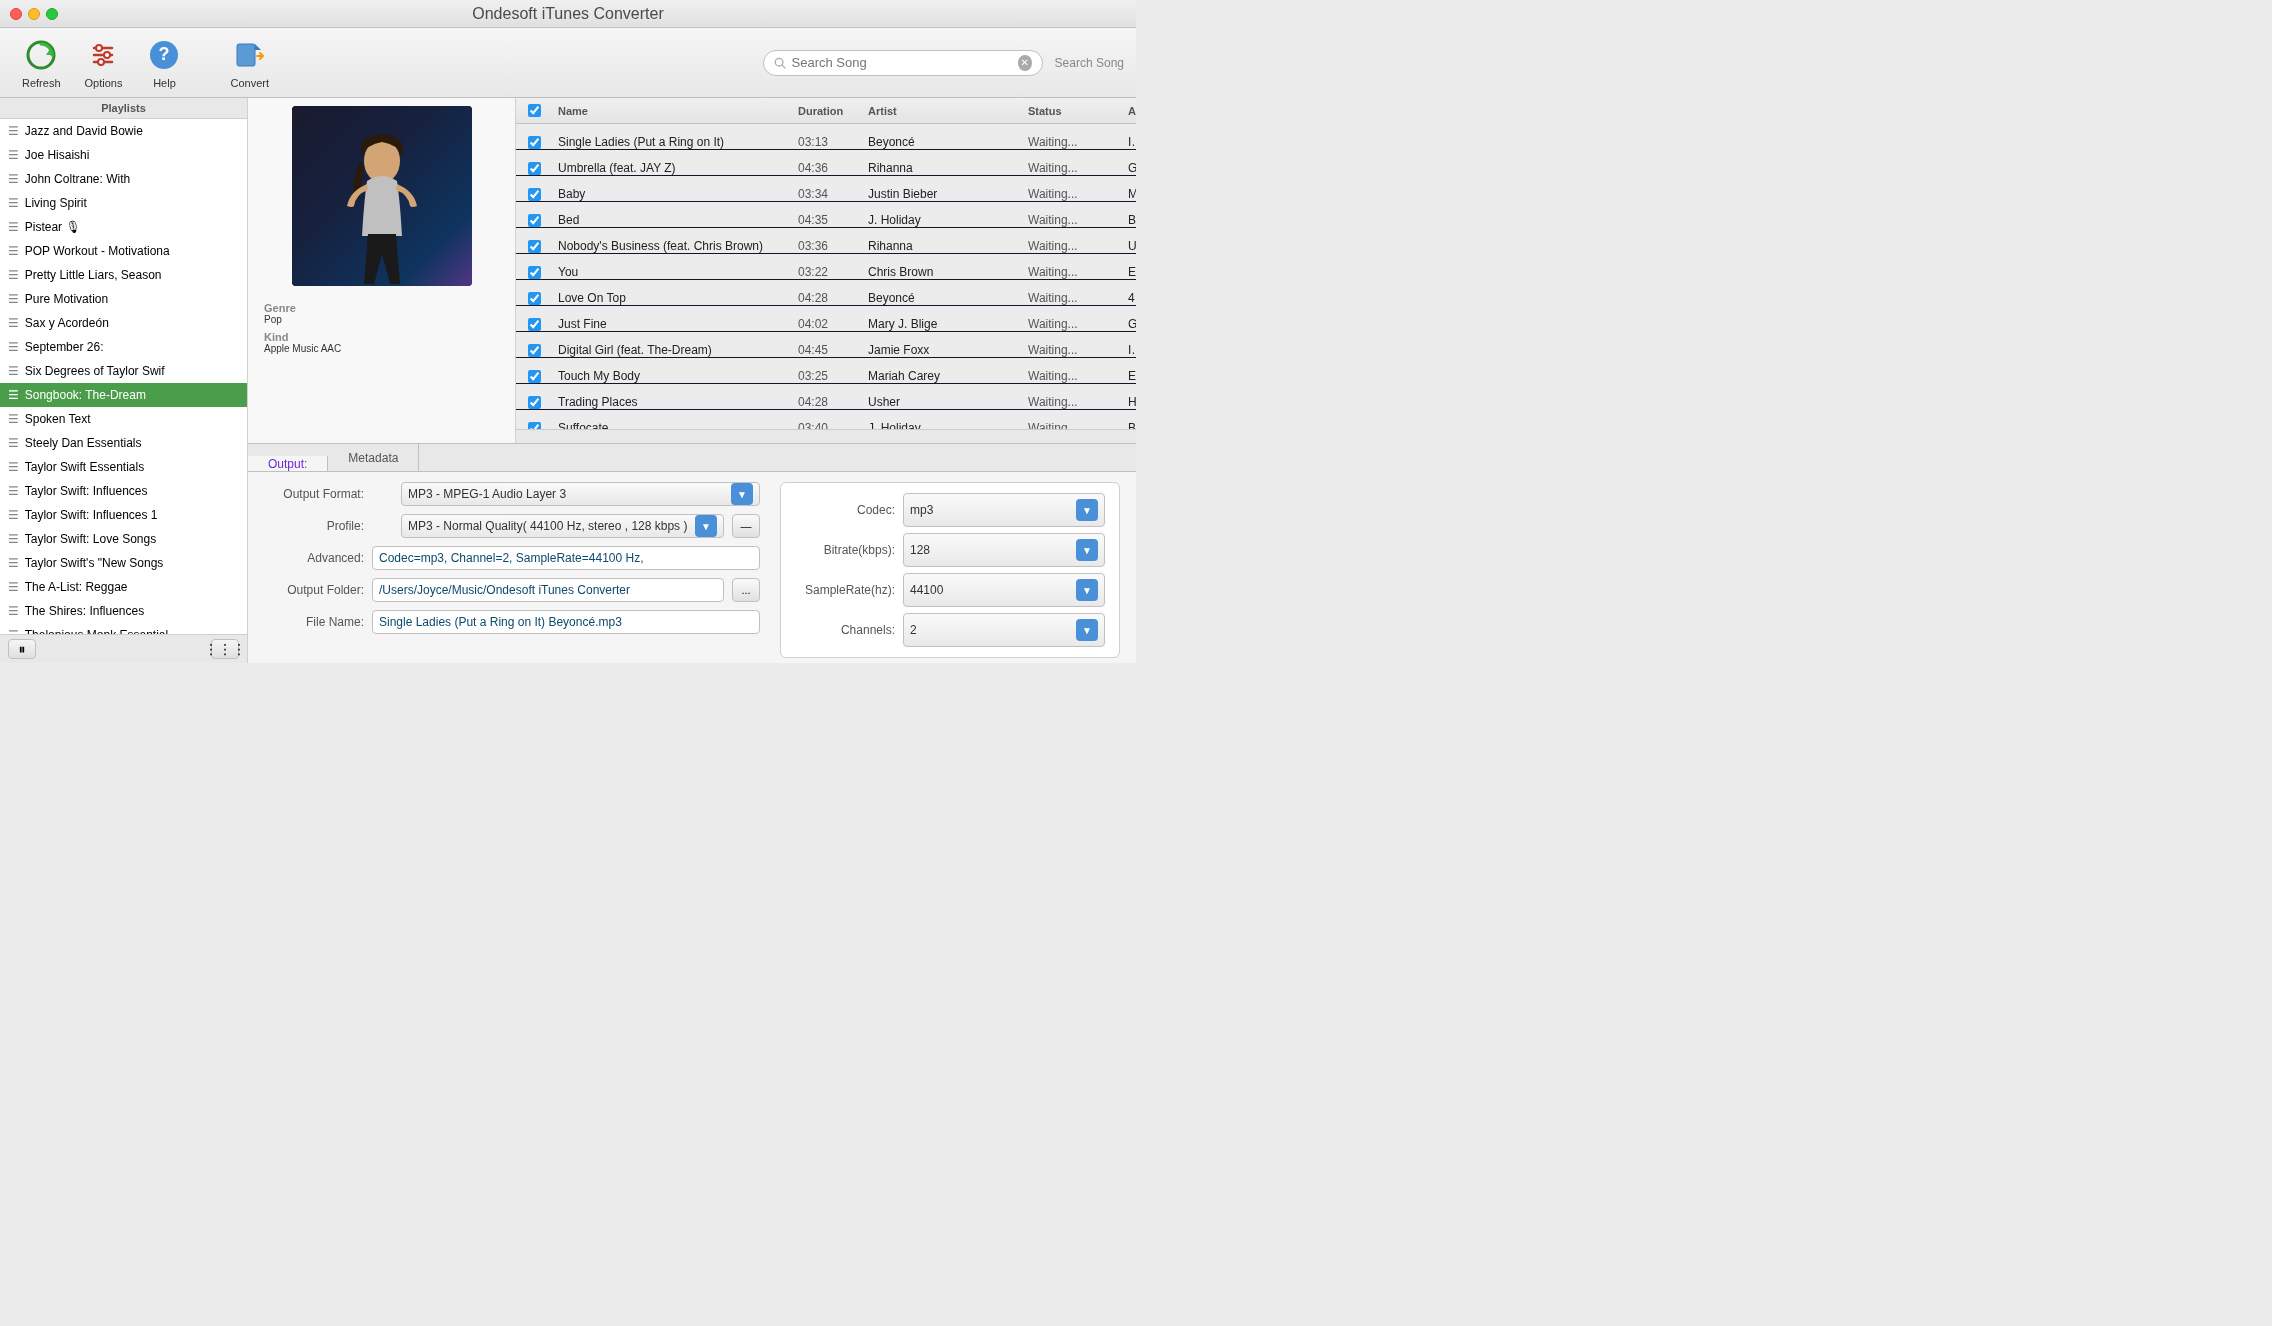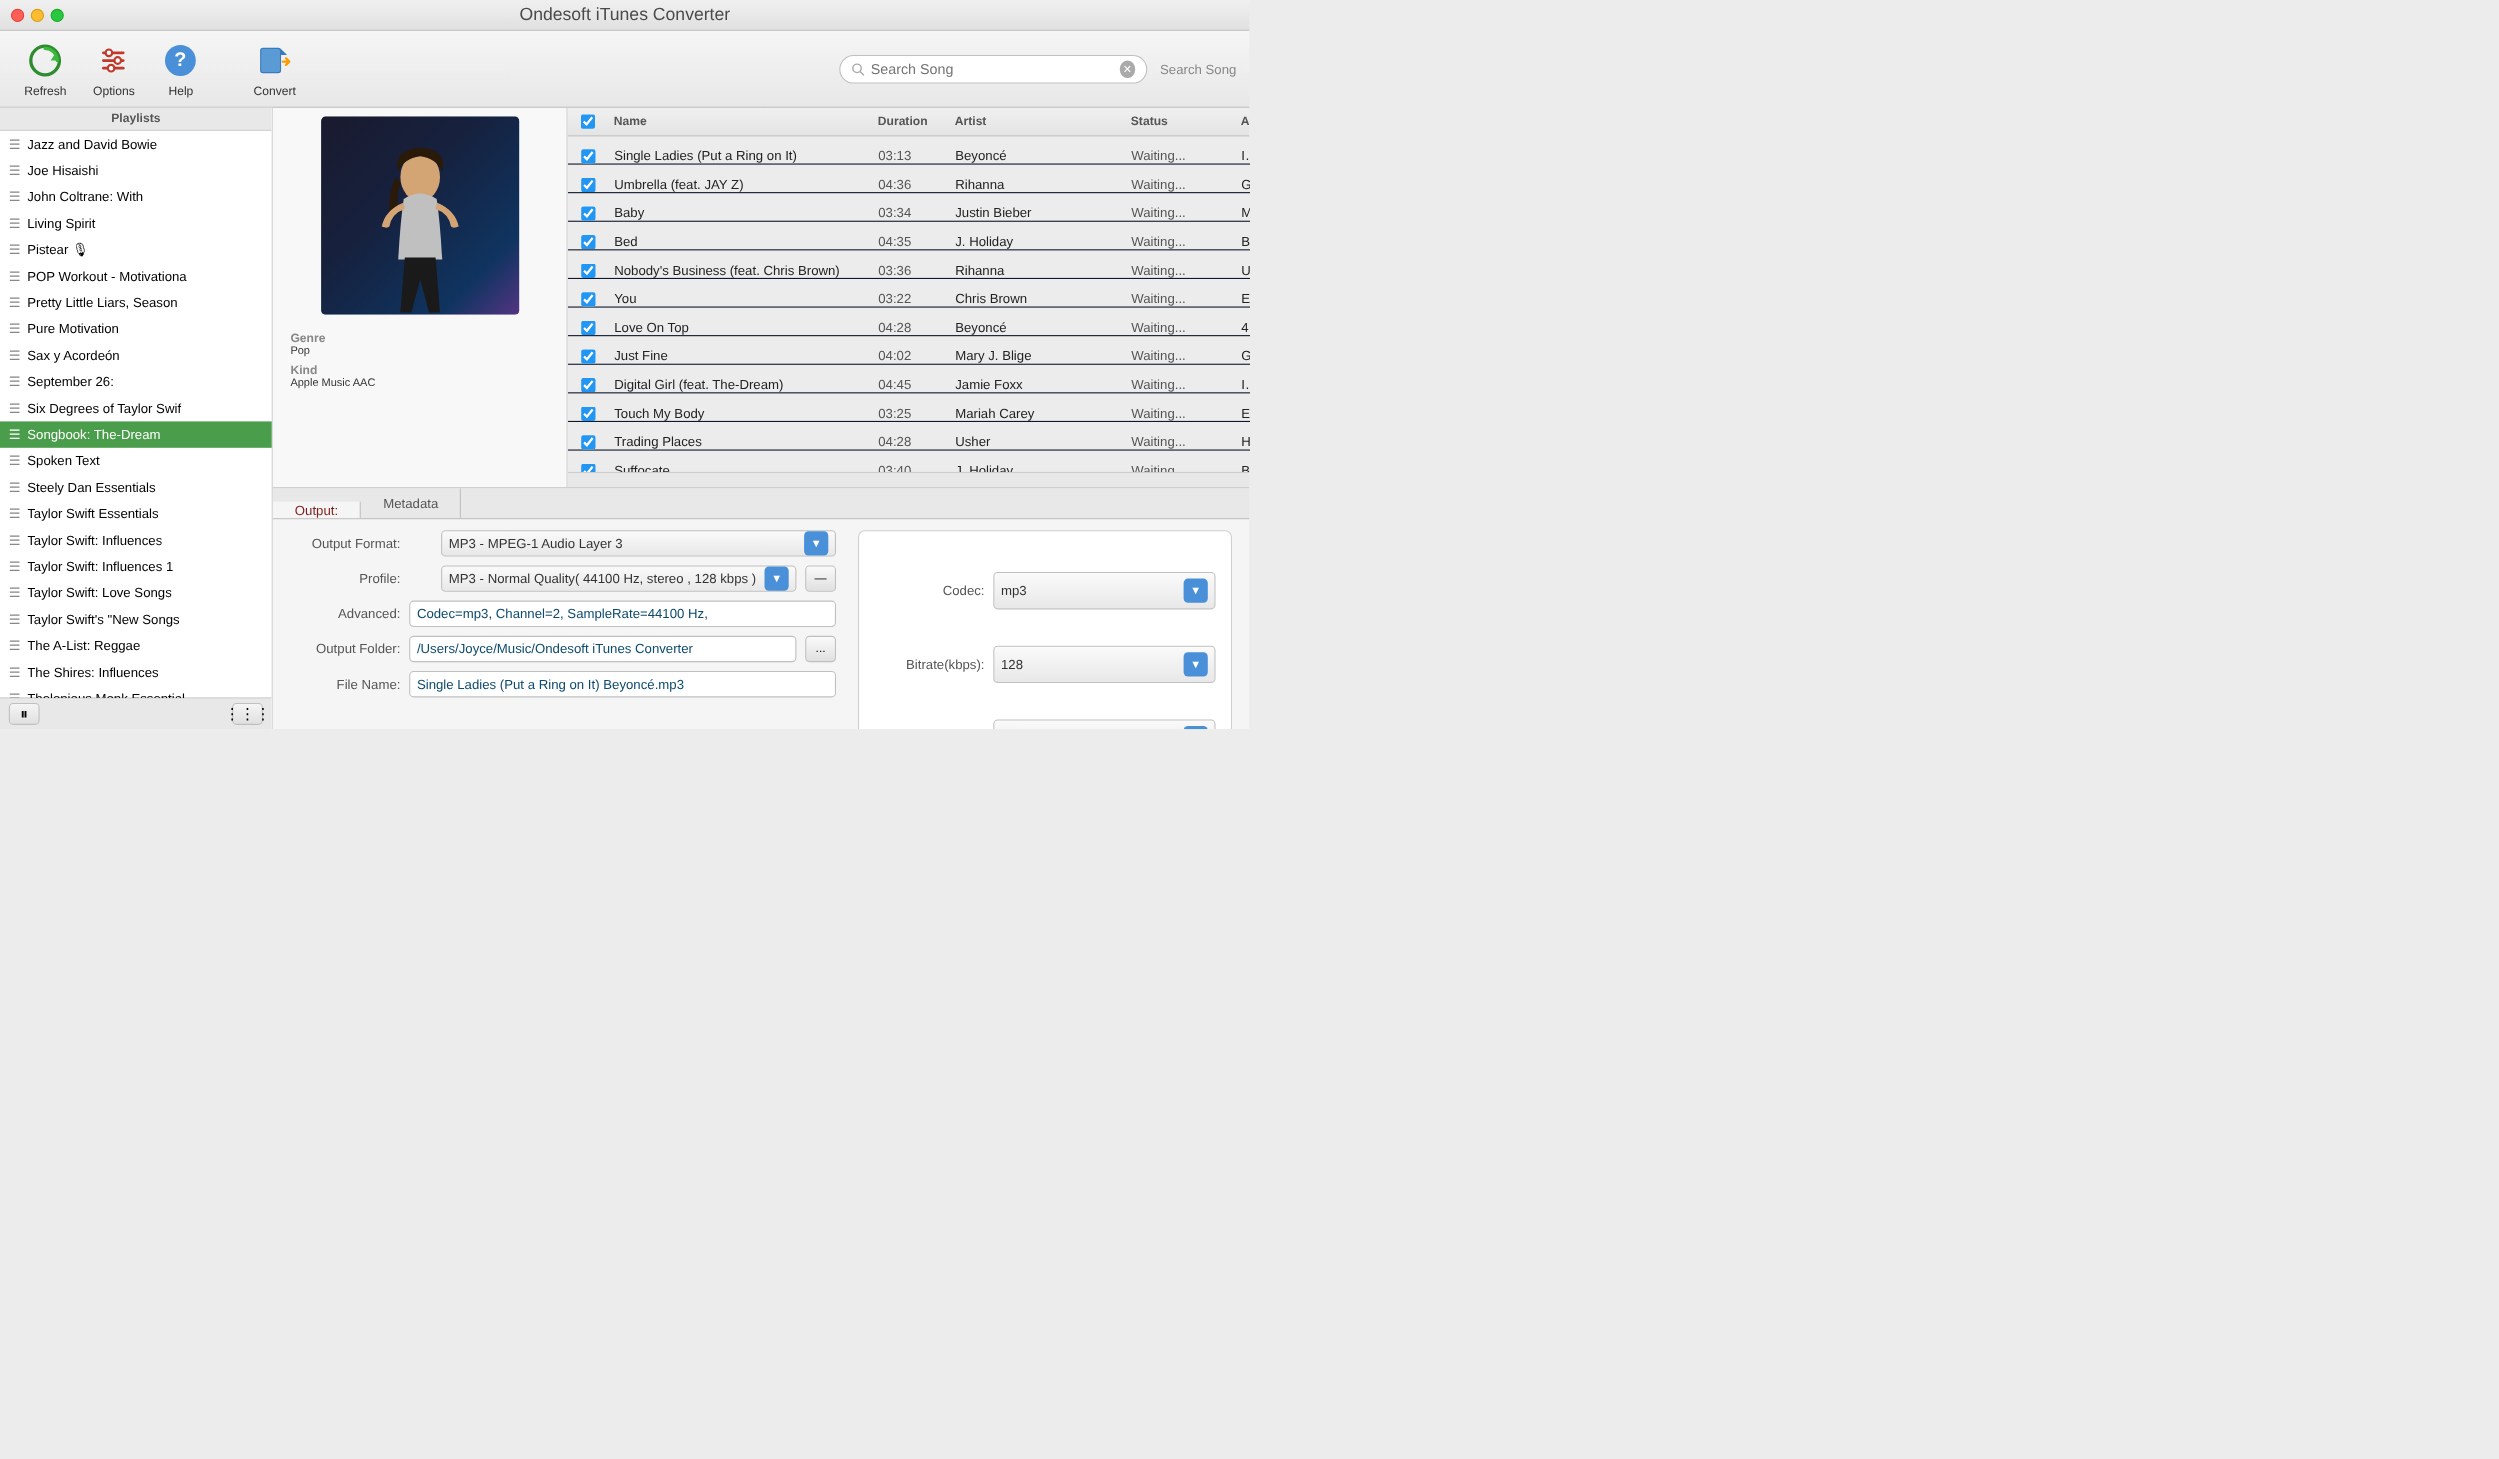--- a/index.html
+++ b/index.html
@@ -298,21 +298,21 @@
       padding: 0 20px;
       font-size: 12px;
       display: flex;
       align-items: center;
       cursor: pointer;
       border-right: 1px solid #c0c0c0;
       color: #555;
     }
     .bottom-tab.active {
       background: #f5f5f5;
-      color: #7f1d1d;
+      color: #6d28d9;
       font-weight: 500;
       margin-top: 12px;
     }
     .bottom-content {
       display: flex;
       padding: 10px 16px;
       gap: 20px;
     }
     .bottom-left {
       flex: 1;
@@ -394,21 +394,20 @@
       align-items: center;
       justify-content: center;
       font-size: 11px;
       cursor: pointer;
       flex-shrink: 0;
     }
     .codec-row {
       display: flex;
       align-items: center;
       gap: 8px;
-      margin-top: 27px;
     }
     .codec-label {
       font-size: 12px;
       color: #555;
       text-align: right;
       min-width: 100px;
     }
     .codec-select {
       flex: 1;
       height: 24px;

